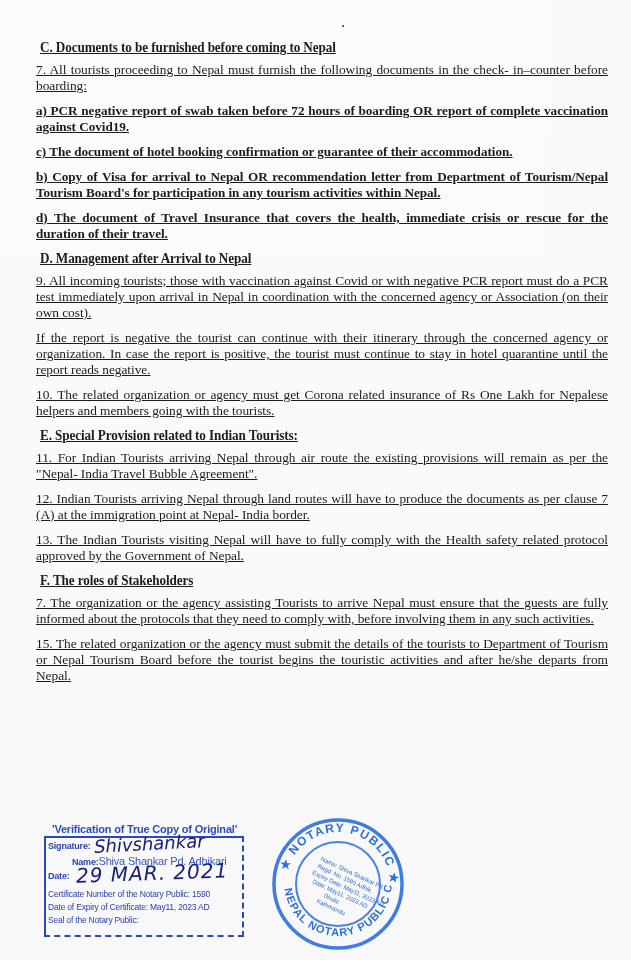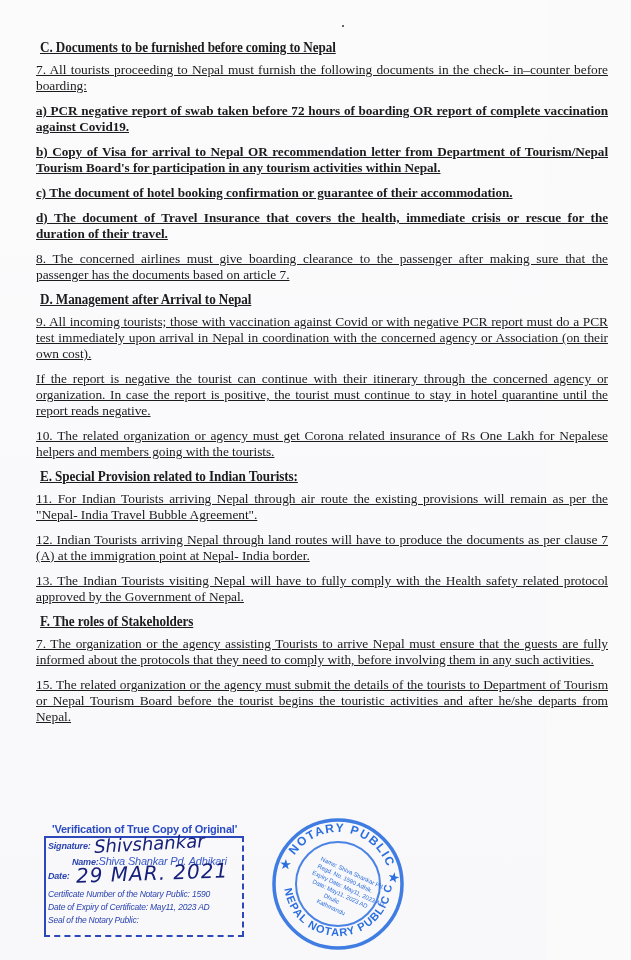--- a/index.html
+++ b/index.html
@@ -87,21 +87,20 @@
       border-style: solid dashed dashed solid;
     }
     .verif .row {
       position: absolute;
       left: 6px;
       font-size: 9px;
       font-weight: bold;
       color: #2a44b0;
       white-space: nowrap;
       letter-spacing: -0.2px;
-      font-style: italic;
     }
     .verif .hand {
       position: absolute;
       font-family: "DejaVu Sans", sans-serif;
       color: #16207a;
       font-style: italic;
       white-space: nowrap;
     }
     .verif .name-val {
       font-size: 11px;
@@ -123,24 +122,23 @@
 
 <div class="page">
   <span class="speck" style="left:342px; top:25px;"></span>
   <span class="speck" style="left:258px; top:397px; width:1px;height:3px;"></span>
 
   <div class="content">
 
     <div class="heading h-c">C.  Documents to be furnished before coming to Nepal</div>
     <p class="para">7.  All tourists proceeding to Nepal must furnish the following documents in the check- in–counter before boarding:</p>
     <p class="para bold">a) PCR negative report of swab taken before 72 hours of boarding OR report of complete vaccination against Covid19.</p>
+    <p class="para bold">c) The document of hotel booking confirmation or guarantee of their accommodation.</p>
     <p class="para bold">b) Copy of Visa for arrival to Nepal OR recommendation letter from Department of Tourism/Nepal Tourism Board's for participation in any tourism activities within Nepal.</p>
-    <p class="para bold">c) The document of hotel booking confirmation or guarantee of their accommodation.</p>
     <p class="para bold">d) The document of Travel Insurance that covers the health, immediate crisis or rescue for the duration of their travel.</p>
-    <p class="para">8.  The concerned airlines must give boarding clearance to the passenger after making sure that the passenger has the documents based on article 7.</p>
 
     <div class="heading h-d">D.  Management after Arrival to Nepal</div>
     <p class="para">9. All incoming tourists; those with vaccination against Covid or with negative PCR report must do a PCR test immediately upon arrival in Nepal in coordination with the concerned agency or Association (on their own cost).</p>
     <p class="para">If the report is negative the tourist can continue with their itinerary through the concerned agency or organization. In case the report is positive, the tourist must continue to stay in hotel quarantine until the report reads negative.</p>
     <p class="para">10. The related organization or agency must get Corona related insurance of Rs One Lakh for Nepalese helpers and members going with the tourists.</p>
 
     <div class="heading h-e">E. Special Provision related to Indian Tourists:</div>
     <p class="para">11. For Indian Tourists arriving Nepal through air route the existing provisions will remain as per the "Nepal- India Travel Bubble Agreement".</p>
     <p class="para">12. Indian Tourists arriving Nepal through land routes will have to produce the documents as per clause 7 (A) at the immigration point at Nepal- India border.</p>
     <p class="para">13. The Indian Tourists visiting Nepal will have to fully comply with the Health safety related protocol approved by the Government of Nepal.</p>

